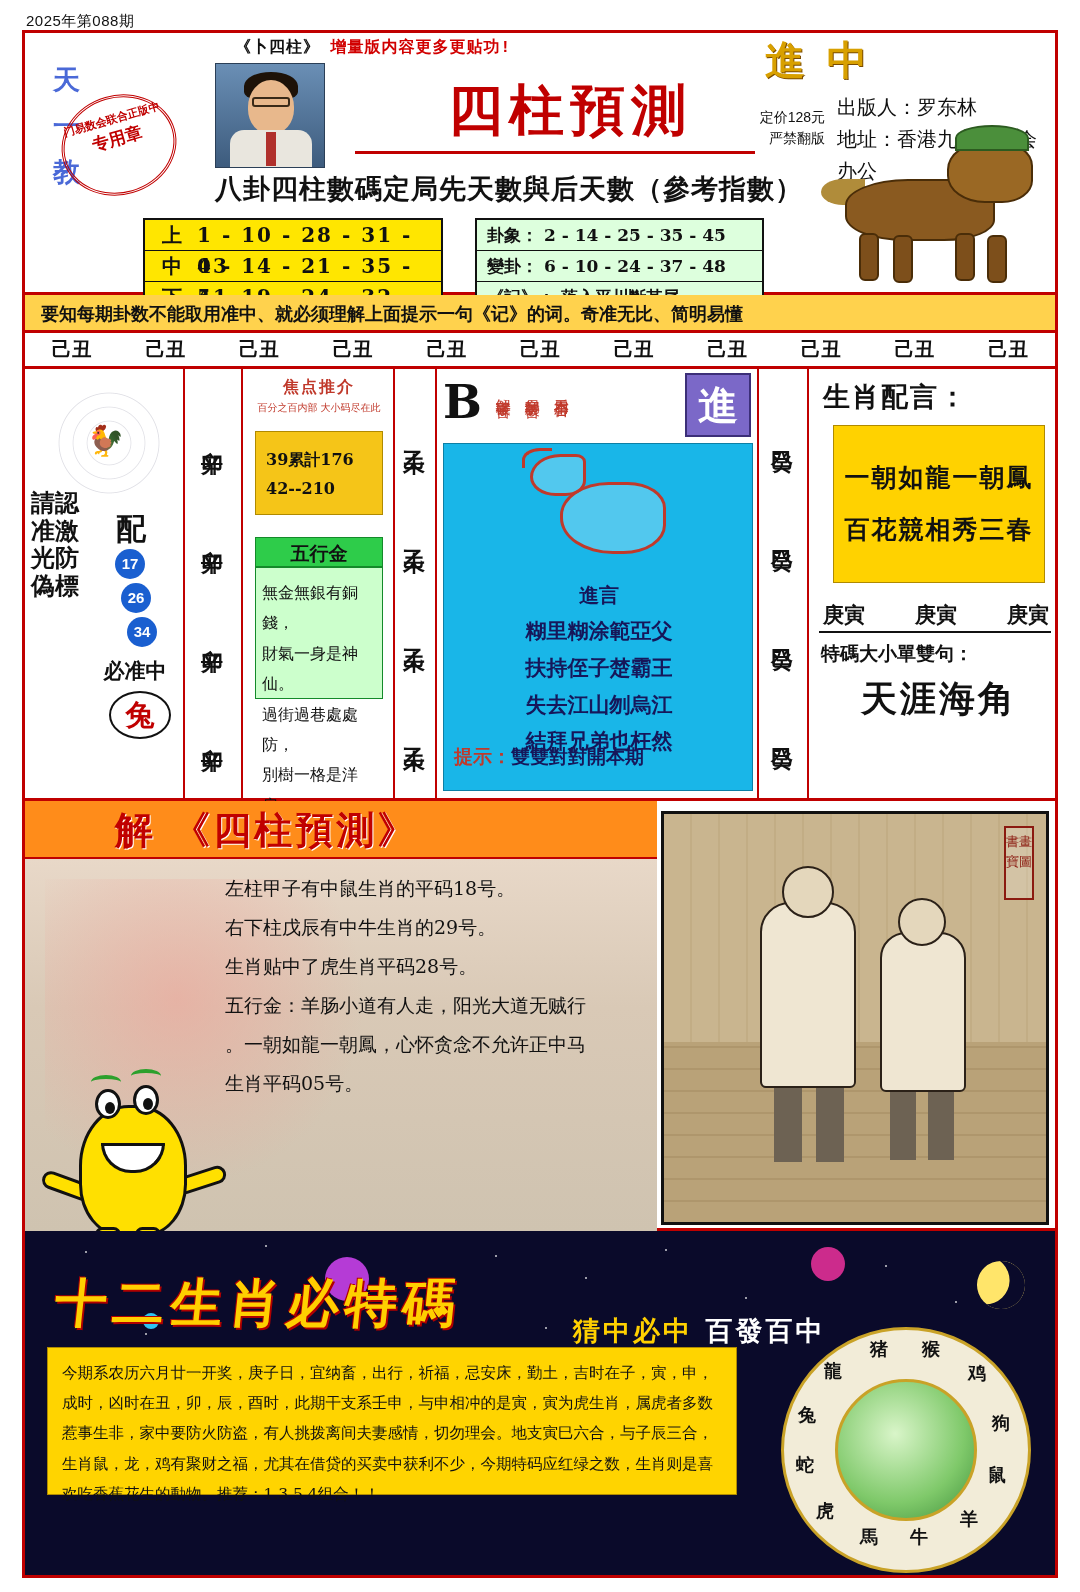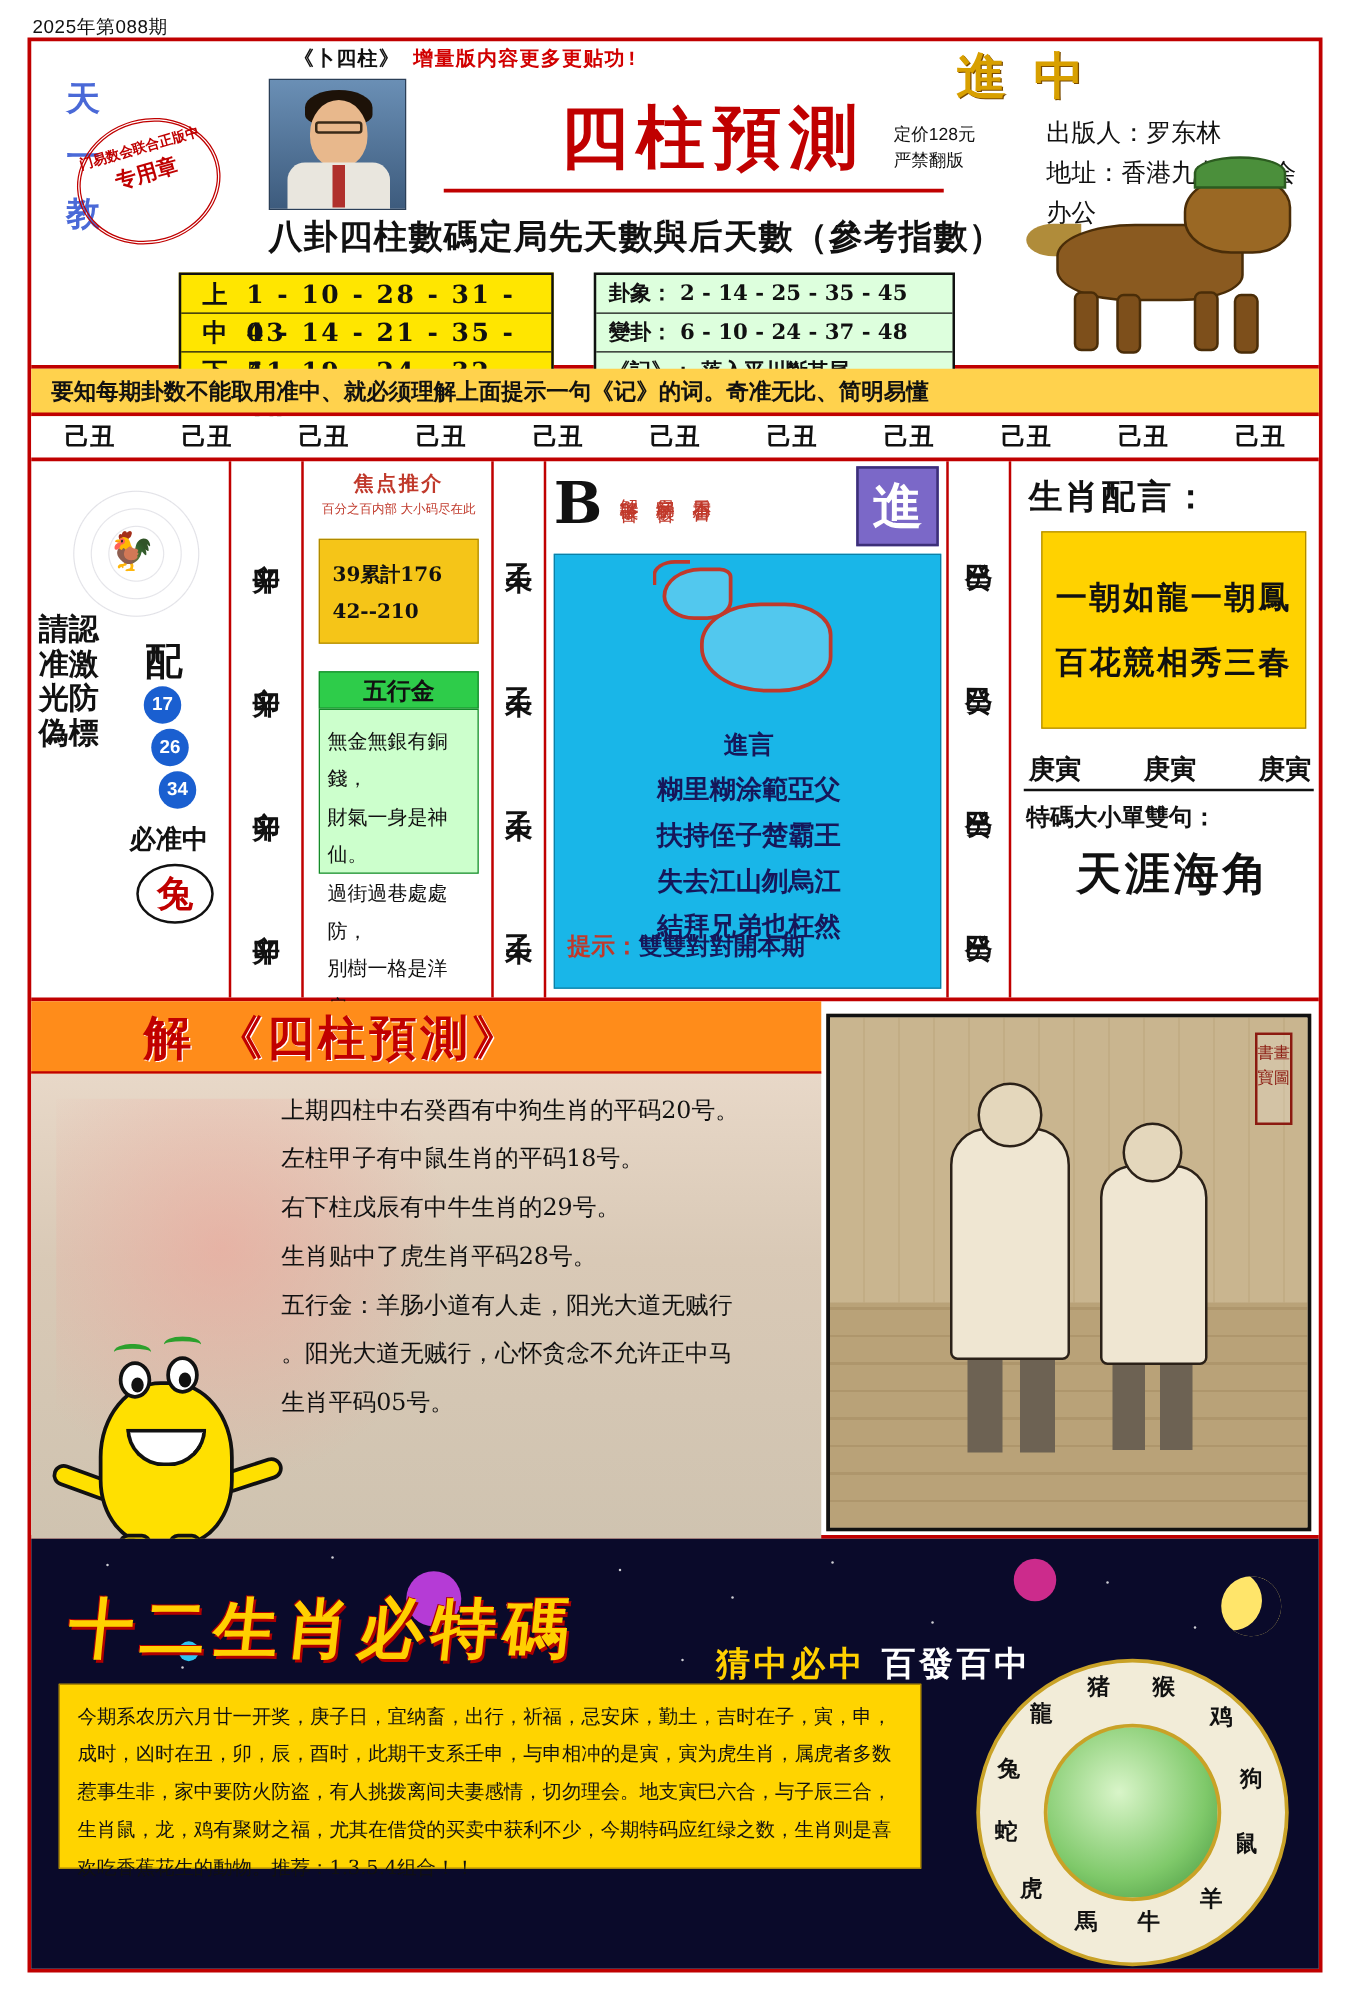--- a/index.html
+++ b/index.html
@@ -51,22 +51,22 @@
     font-size:55px; font-weight:bold; color:#c00000;
     font-family:"DejaVu Serif", serif;
     letter-spacing:6px;
     line-height:1.05;
   }
   .title-rule {
     position:absolute; left:330px; top:118px; width:400px; height:3px;
     background:#c00000;
   }
   .price-box {
-    position:absolute; left:690px; top:64px; width:110px;
-    font-size:14px; color:#111; text-align:left; line-height:1.5;
+    position:absolute; left:690px; top:74px; width:110px;
+    font-size:14px; color:#111; text-align:right; line-height:1.5;
   }
   .pub-box {
     position:absolute; left:812px; top:58px; width:215px;
     font-size:20px; color:#111; line-height:1.6;
   }
   .subtitle {
     position:absolute; left:190px; top:138px; width:660px;
     font-size:27px; font-weight:bold; color:#111;
     font-family:"DejaVu Serif", serif;
     letter-spacing:1px; white-space:nowrap;
@@ -746,26 +746,25 @@
       </div>
     </div>
 
     <div class="jie">
       <div class="jie-head">
         <div class="t">解 《四柱預測》</div>
       </div>
       <div class="jie-body">
         <div class="bg-blob"></div>
         <div class="jie-text">
-          <div>上期四柱中右癸酉有中狗生肖的平码20号。</div>
           <div>左柱甲子有中鼠生肖的平码18号。</div>
           <div>右下柱戊辰有中牛生肖的29号。</div>
           <div>生肖贴中了虎生肖平码28号。</div>
           <div>五行金：羊肠小道有人走，阳光大道无贼行</div>
-          <div>。阳光大道无贼行，心怀贪念不允许正中马</div>
+          <div>。一朝如龍一朝鳳，心怀贪念不允许正中马</div>
           <div>生肖平码05号。</div>
         </div>
         <div class="mascot">
           <div class="m-arm a1"></div>
           <div class="m-arm a2"></div>
           <div class="m-body"></div>
           <div class="m-brow br1"></div>
           <div class="m-brow br2"></div>
           <div class="m-eye e1">
               <i></i>

